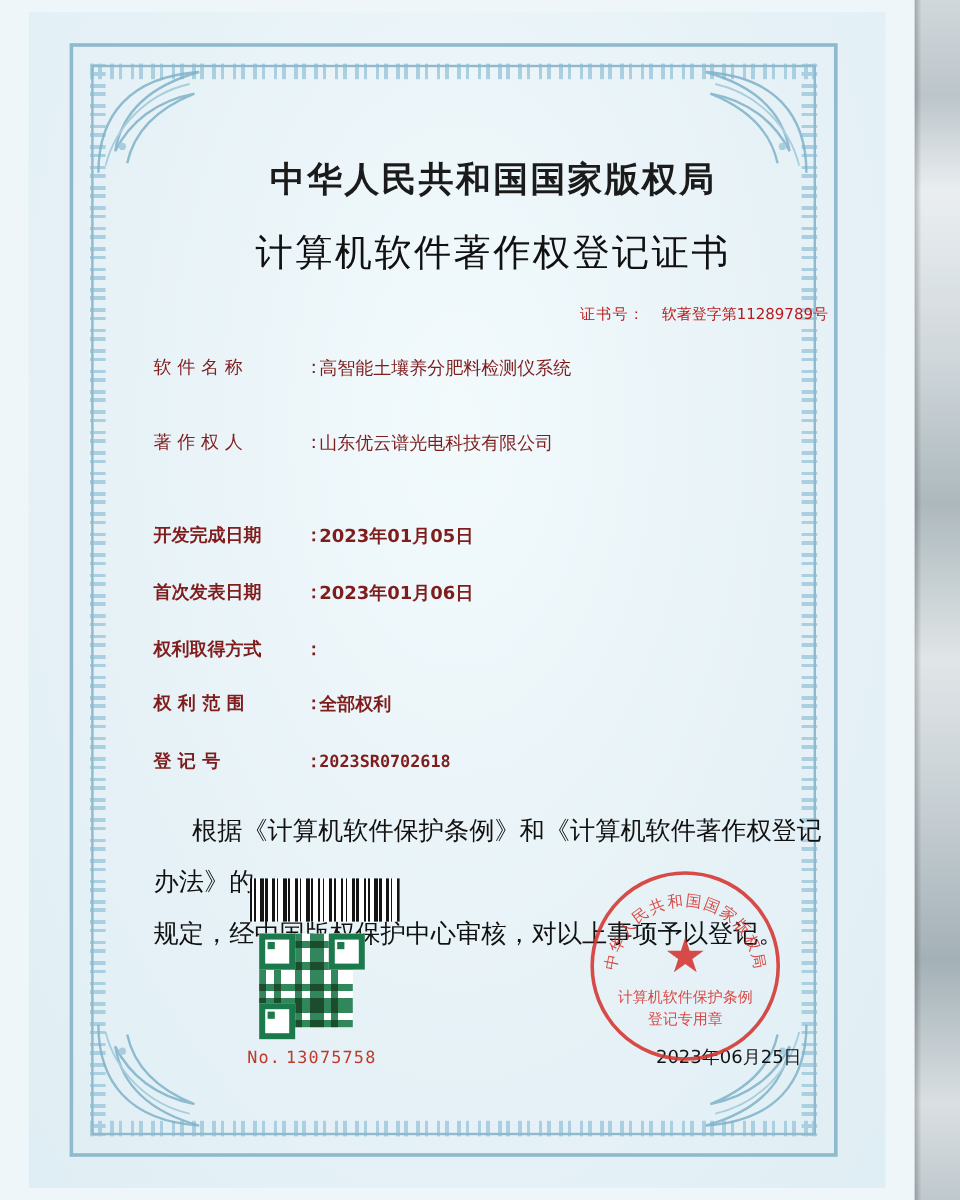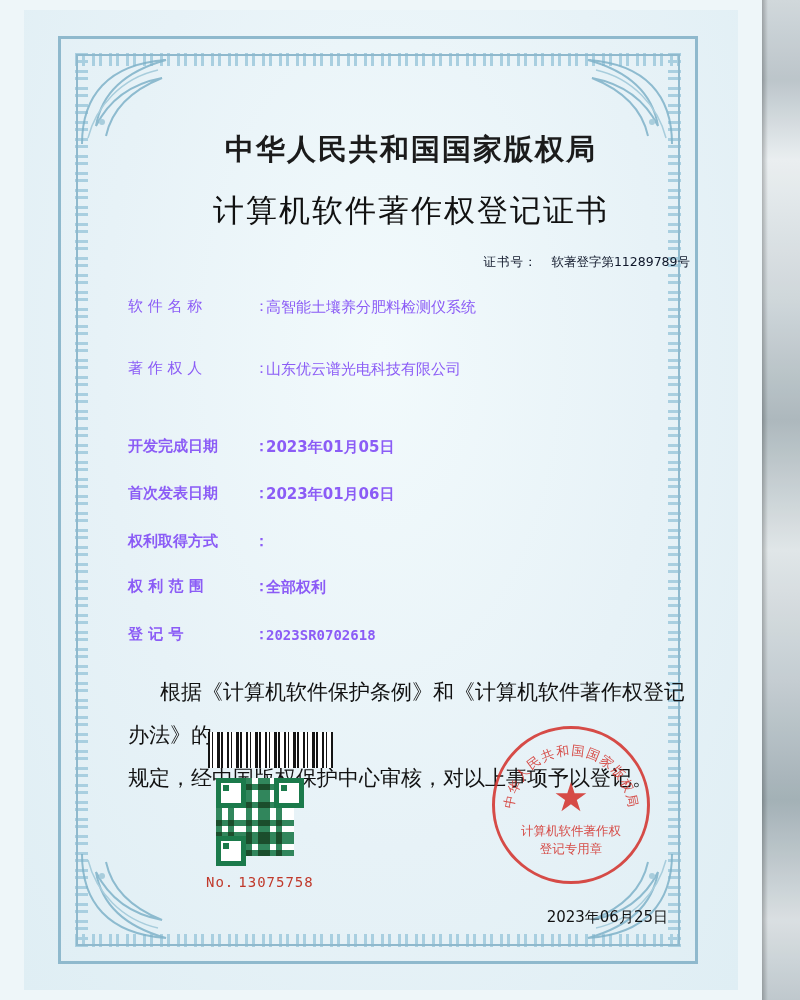--- a/index.html
+++ b/index.html
@@ -73,30 +73,30 @@
   }
   .title2{
     text-align:center;
     font-family:"DejaVu Serif", serif;
     font-size:31px;font-weight:normal;color:#111;
     letter-spacing:2px;
     margin-top:20px;
   }
   .certno{
     text-align:right;
-    font-size:12.5px;color:#0f172a;
+    font-size:12.5px;color:#b91c1c;
     margin-top:22px;padding-right:4px;
     font-family:"DejaVu Sans", sans-serif;
   }
   .certno .lbl{letter-spacing:1px;}
   .certno .val{margin-left:14px;}
 
   .row{
     display:flex;align-items:flex-start;
-    font-size:15px;color:#8b5cf6;
+    font-size:15px;color:#7f1d1d;
     font-family:"DejaVu Sans", sans-serif;
   }
   .row .label{
     width:126px;flex:none;
     letter-spacing:0px;
   }
   .row .colon{width:12px;flex:none;}
   .row .value{flex:1;line-height:1.45;}
   .mono{font-family:"DejaVu Sans Mono", monospace;font-size:14px;}
 
@@ -138,21 +138,21 @@
   .qc3{left:88px;top:740px;}
 
   .docno{
     position:absolute;left:78px;top:778px;
     font-family:"DejaVu Sans Mono", monospace;
     font-size:14px;color:#c0392b;letter-spacing:1px;
   }
   .docno .pfx{margin-right:4px;}
 
   .issuedate{
-    position:absolute;right:26px;top:812px;
+    position:absolute;right:26px;top:776px;
     font-family:"DejaVu Sans", sans-serif;
     font-size:15px;color:#111;
   }
 
   
   .seal{
     position:absolute;right:44px;top:630px;width:152px;height:152px;
     border-radius:50%;
     border:3px solid #d4352f;
     color:#d4352f;
@@ -300,19 +300,19 @@
       <div class="issuedate">2023年06月25日</div>
 
       <div class="seal">
         <svg class="arc" viewBox="0 0 152 152">
           <defs>
               <path id="arcpath" d="M 18 84 A 58 58 0 0 1 134 84"></path>
             </defs>
           <text><textPath href="#arcpath" startOffset="50%" text-anchor="middle" id="sealArc">中华人民共和国国家版权局</textPath></text>
         </svg>
         <div class="star">★</div>
-        <div class="bl1">计算机软件著作权</div>
+        <div class="bl1">计算机软件保护条例</div>
         <div class="bl2">登记专用章</div>
       </div>
 
     </div>
   </div>
 </div>
 
 </body></html>

